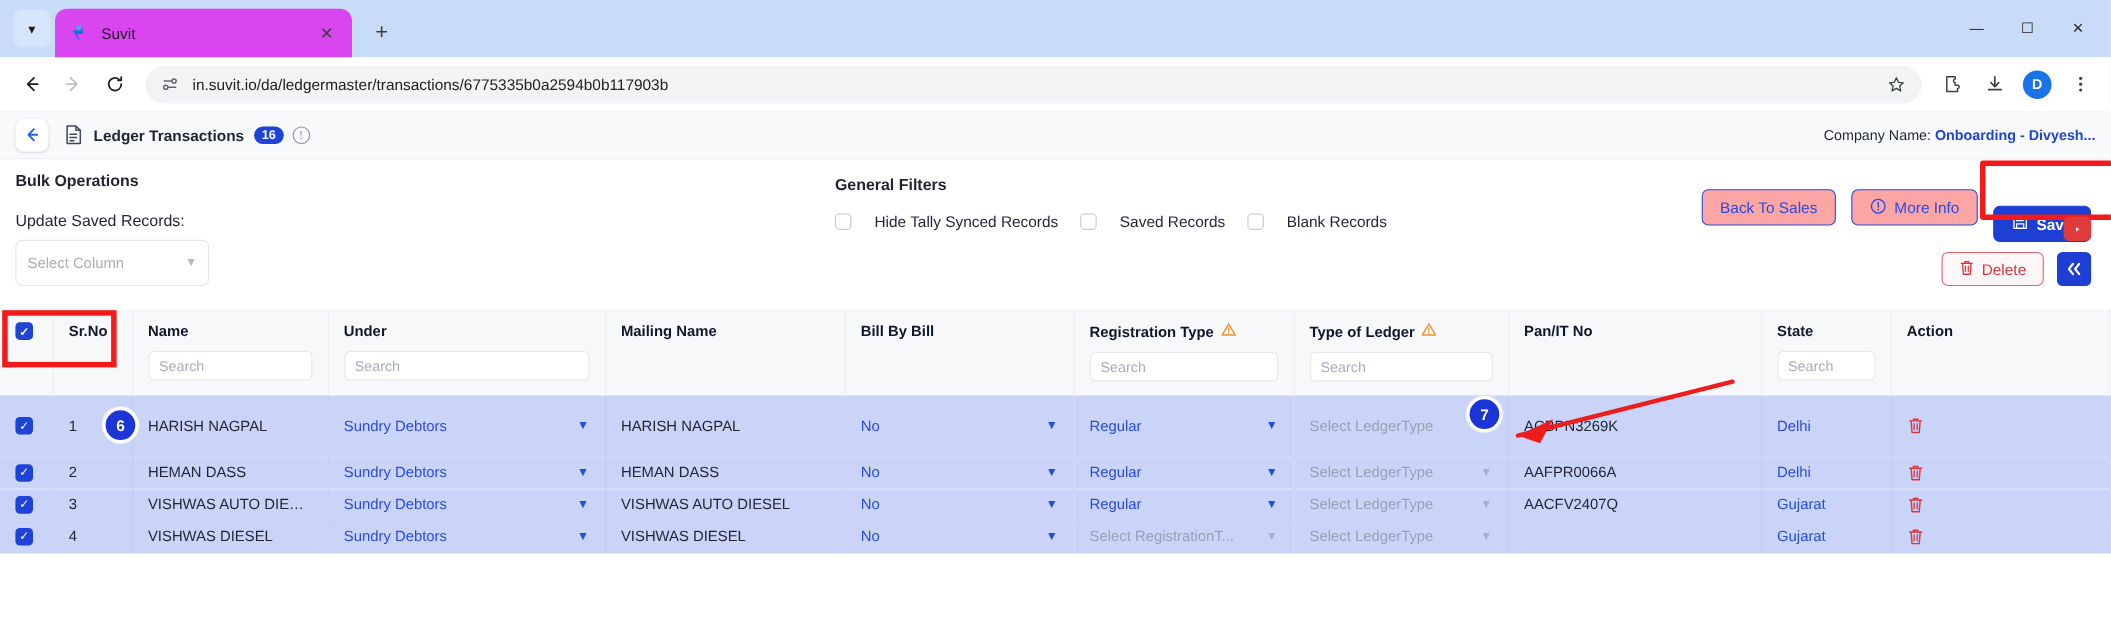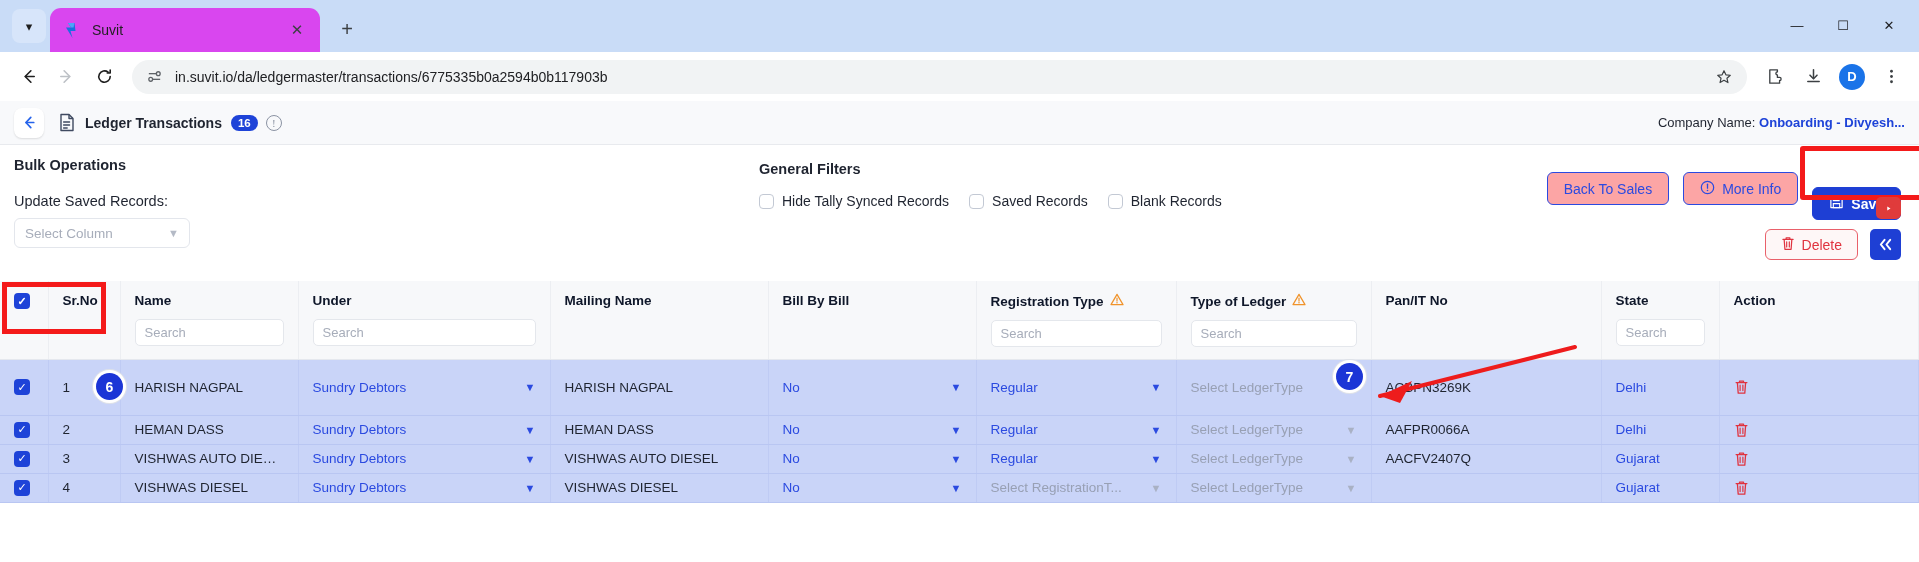--- a/index.html
+++ b/index.html
@@ -196,40 +196,40 @@
     font-size: 14.5px; font-weight: bold;
     color: #1f2430;
   }
   .sub-label {
     font-size: 14.5px;
     color: #1f2430;
     margin-top: 20px;
   }
   .select-column {
     margin-top: 9px;
-    width: 176px; height: 30px;
+    width: 176px; height: 42px;
     border: 1px solid #e3e6ec;
     border-radius: 6px;
     background: #fff;
     display: flex; align-items: center;
     justify-content: space-between;
     padding: 0 10px;
     font-size: 13.5px;
     color: #a7adba;
     cursor: pointer;
     gap: 18px;
   }
   .chev { color: #b4bac6; font-size: 11px; }
 
   .checkrow {
     display: flex; align-items: center;
     gap: 9px;
     margin-top: 16px;
   }
-  .chk-item { display: flex; align-items: center; gap: 8px; margin-right: 11px; cursor: pointer;}
+  .chk-item { display: flex; align-items: center; gap: 21px; margin-right: 11px; cursor: pointer;}
   .chk-box {
     width: 15px; height: 15px;
     border: 1.6px solid #c3c9d4;
     border-radius: 4px;
     background: #fff;
     flex: 0 0 auto;
   }
   .chk-label { font-size: 14px; color: #1f2430; white-space: nowrap; }
 
   .fp-actions {

